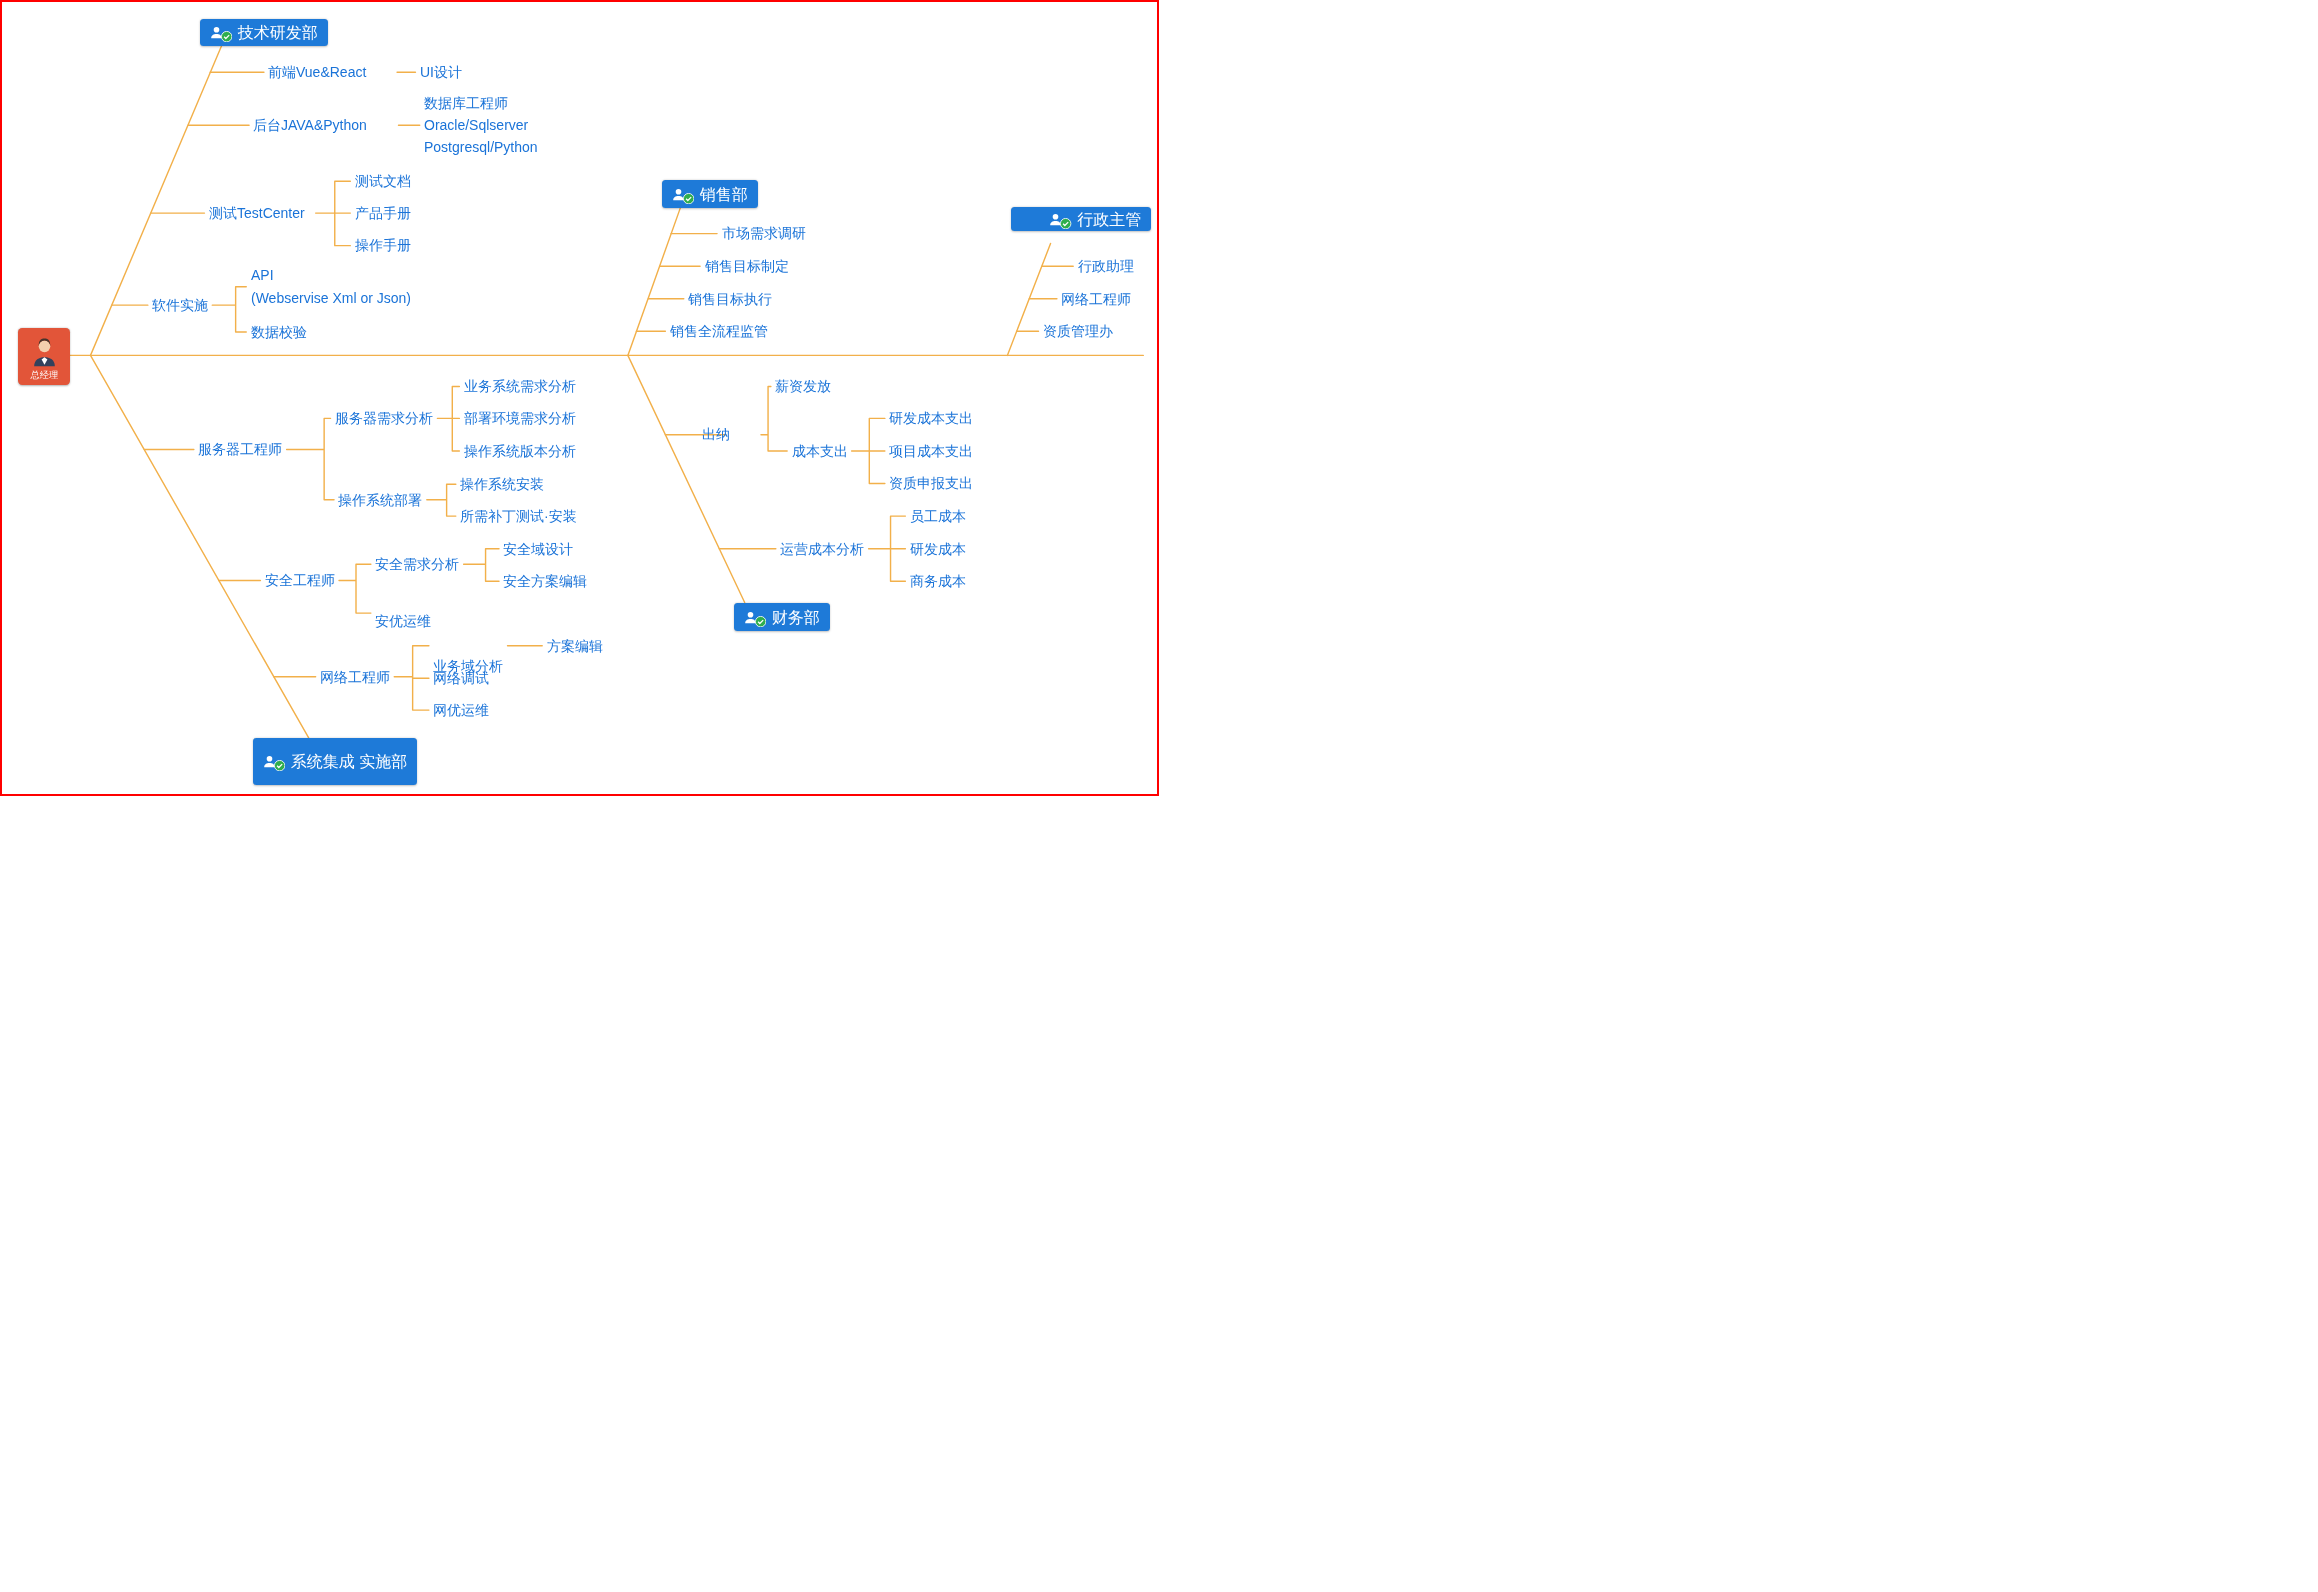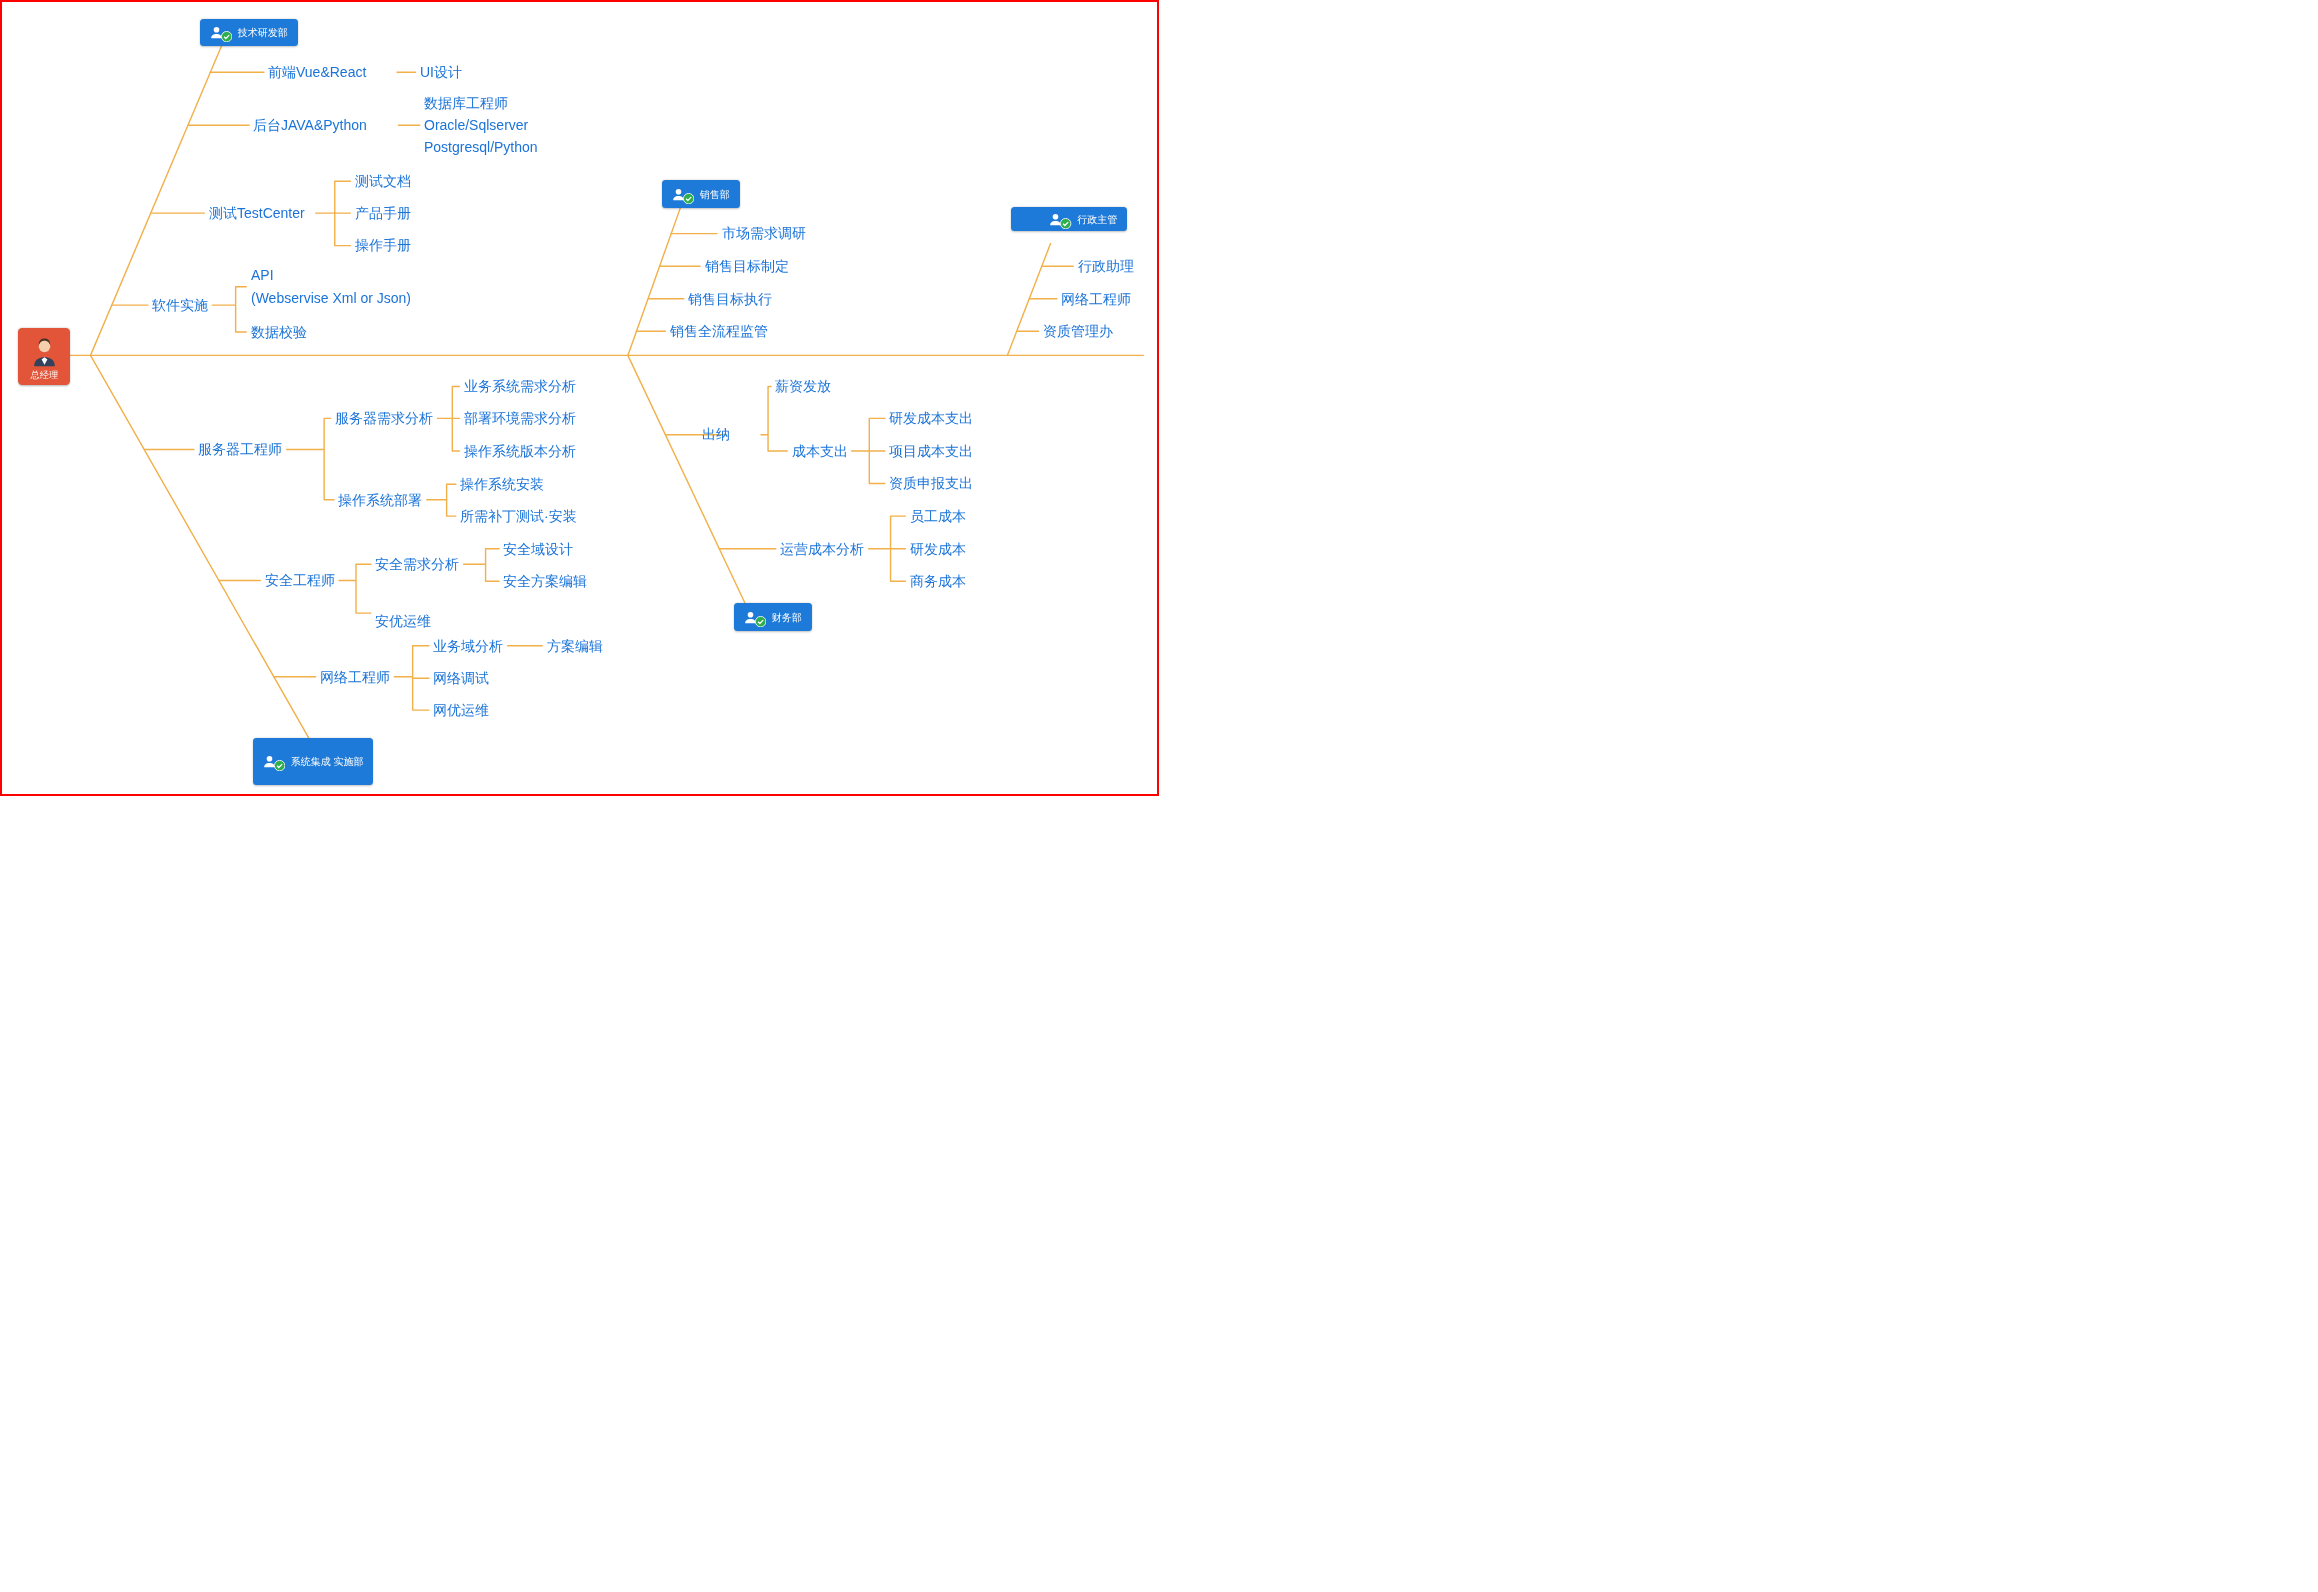--- a/index.html
+++ b/index.html
@@ -32,21 +32,21 @@
   .lh31 .line{line-height:22px;}
   .lh32 .line{line-height:23px;}
   .badge{
     position:absolute;
     display:flex;
     align-items:center;
     background:var(--badge);
     color:#fff;
     border-radius:3.5px;
     padding:0 10px 0 8.5px;
-    font-size:10px;
+    font-size:16px;
     line-height:17px;
     box-shadow:0 0.7px 2.1px rgba(0,0,0,.25);
   }
   .badge .person{width:15px;height:15px;flex:0 0 auto;}
   .badge .check{width:11.3px;height:11.3px;flex:0 0 auto;margin-left:-2.8px;margin-top:8.5px;}
   .badge .btxt{margin-left:5.7px;}
   .root{
     position:absolute;
     left:16.3px;top:326px;width:52px;height:57px;
     background:var(--root-bg);
@@ -197,21 +197,21 @@
   <div class="n" style="left:462px;top:440px;">操作系统版本分析</div>
   <div class="n" style="left:336px;top:489px;">操作系统部署</div>
   <div class="n" style="left:458px;top:473px;">操作系统安装</div>
   <div class="n" style="left:458px;top:505px;">所需补丁测试·安装</div>
   <div class="n" style="left:263px;top:569px;">安全工程师</div>
   <div class="n" style="left:373px;top:553px;">安全需求分析</div>
   <div class="n" style="left:501px;top:538px;">安全域设计</div>
   <div class="n" style="left:501px;top:570px;">安全方案编辑</div>
   <div class="n" style="left:373px;top:602px;margin-top:8px;">安优运维</div>
   <div class="n" style="left:318px;top:666px;">网络工程师</div>
-  <div class="n" style="left:431px;top:635px;text-align:center;">业务域分析</div>
+  <div class="n" style="left:431px;top:655px;text-align:center;">业务域分析</div>
   <div class="n" style="left:545px;top:635px;">方案编辑</div>
   <div class="n" style="left:431px;top:667px;">网络调试</div>
   <div class="n" style="left:431px;top:699px;">网优运维</div>
 
   <div class="n" style="left:700px;top:423px;">出纳</div>
   <div class="n" style="left:773px;top:375px;">薪资发放</div>
   <div class="n" style="left:790px;top:440px;">成本支出</div>
   <div class="n" style="left:887px;top:407px;">研发成本支出</div>
   <div class="n" style="left:887px;top:440px;">项目成本支出</div>
   <div class="n" style="left:887px;top:472px;">资质申报支出</div>

